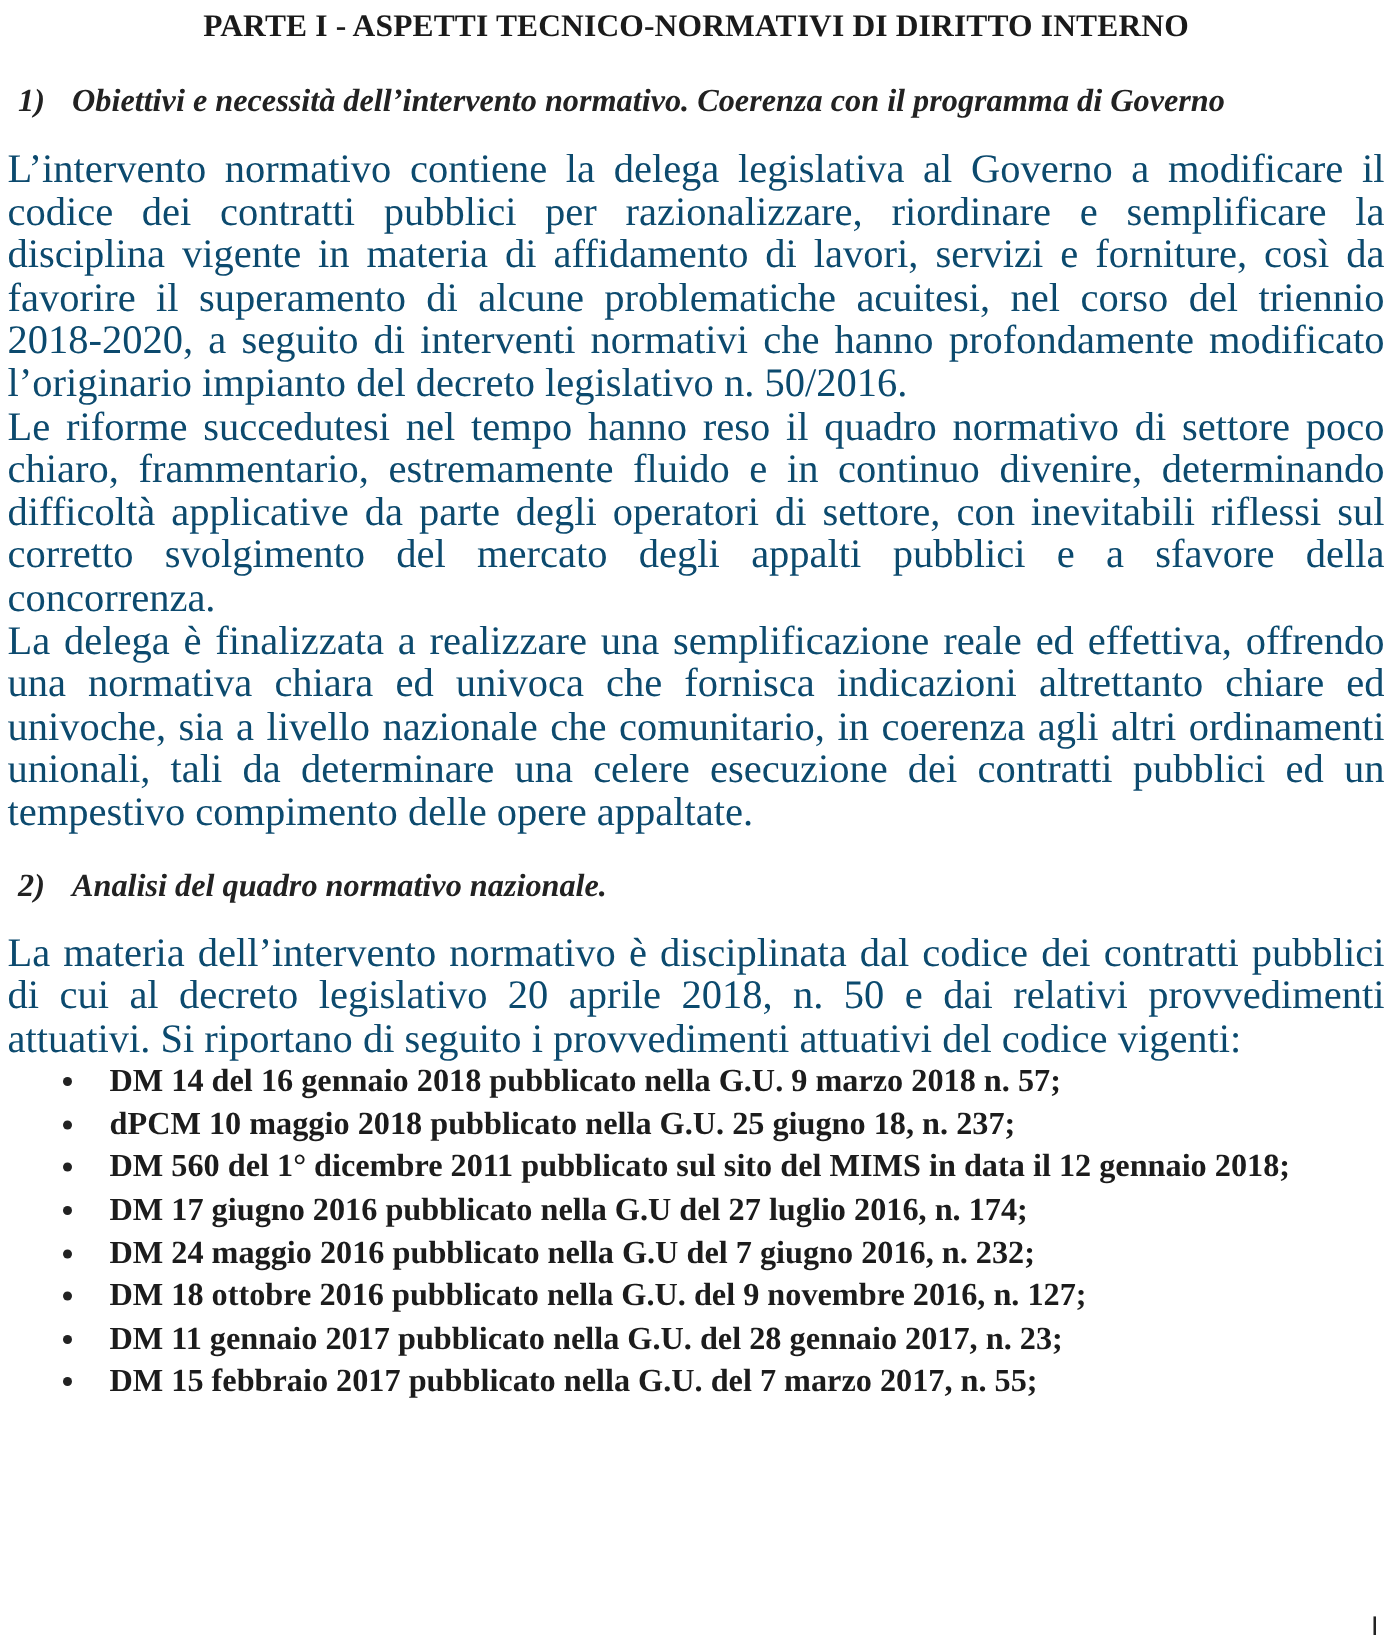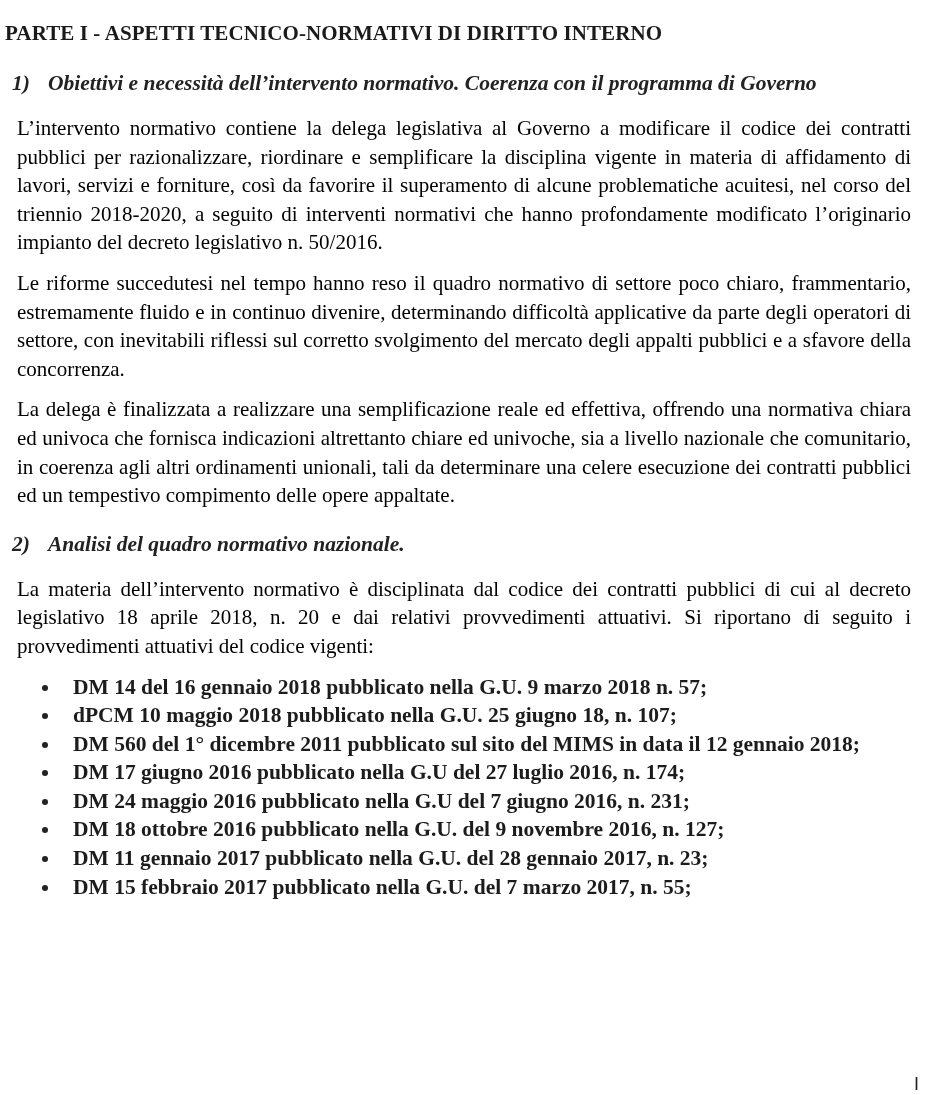--- a/index.html
+++ b/index.html
@@ -15,25 +15,26 @@
     font-family: "Liberation Serif", "DejaVu Serif", serif;
     color: #1a1a1a;
   }
   .page {
     position: absolute;
     left: 5px;
     top: 0;
     width: 918px;
   }
   .title {
+    text-align: center;
     font-weight: bold;
     font-size: 21px;
     letter-spacing: 0.1px;
     margin: 0;
-    padding-top: 20px;
+    padding-top: 4px;
     line-height: 26px;
     color: #1a1a1a;
   }
   .section-heading {
     font-style: italic;
     font-weight: bold;
     font-size: 21.5px;
     line-height: 28px;
     margin: 0;
     position: relative;
@@ -43,25 +44,25 @@
     color: #222;
   }
   .section-heading .num {
     position: absolute;
     left: 7px;
     top: 0;
   }
   .h1 { margin-top: 23px; }
   .h2 { margin-top: 20px; }
   .para {
-    font-size: 21px;
+    font-size: 27px;
     line-height: 28.6px;
-    margin: 12px;
+    margin: 0;
     text-align: justify;
-    color: #000000;
+    color: #0c4a6e;
   }
   .para.first { margin-top: 17px; }
   ul.refs {
     list-style: none;
     margin: 0;
     padding: 0;
     font-weight: bold;
   }
   ul.refs li {
     position: relative;
@@ -105,27 +106,27 @@
     <p class="para first">L’intervento normativo contiene la delega legislativa al Governo a modificare il codice dei contratti pubblici per razionalizzare, riordinare e semplificare la disciplina vigente in materia di affidamento di lavori, servizi e forniture, così da favorire il superamento di alcune problematiche acuitesi, nel corso del triennio 2018-2020, a seguito di interventi normativi che hanno profondamente modificato l’originario impianto del decreto legislativo n. 50/2016.</p>
     <p class="para">Le riforme succedutesi nel tempo hanno reso il quadro normativo di settore poco chiaro, frammentario, estremamente fluido e in continuo divenire, determinando difficoltà applicative da parte degli operatori di settore, con inevitabili riflessi sul corretto svolgimento del mercato degli appalti pubblici e a sfavore della concorrenza.</p>
     <p class="para">La delega è finalizzata a realizzare una semplificazione reale ed effettiva, offrendo una normativa chiara ed univoca che fornisca indicazioni altrettanto chiare ed univoche, sia a livello nazionale che comunitario, in coerenza agli altri ordinamenti unionali, tali da determinare una celere esecuzione dei contratti pubblici ed un tempestivo compimento delle opere appaltate.</p>
   </section>
 
   <section>
     <h2 class="section-heading h2">
       <span class="num">2)</span>
       <span>Analisi del quadro normativo nazionale.</span>
     </h2>
-    <p class="para first">La materia dell’intervento normativo è disciplinata dal codice dei contratti pubblici di cui al decreto legislativo 18 aprile 2018, n. 20 e dai relativi provvedimenti attuativi. Si riportano di seguito i provvedimenti attuativi del codice vigenti:</p>
+    <p class="para first">La materia dell’intervento normativo è disciplinata dal codice dei contratti pubblici di cui al decreto legislativo 20 aprile 2018, n. 50 e dai relativi provvedimenti attuativi. Si riportano di seguito i provvedimenti attuativi del codice vigenti:</p>
     <ul class="refs">
       <li><span class="bullet"></span><span>DM 14 del 16 gennaio 2018 pubblicato nella G.U. 9 marzo 2018 n. 57;</span></li>
-      <li><span class="bullet"></span><span>dPCM 10 maggio 2018 pubblicato nella G.U.  25 giugno 18, n. 107;</span></li>
+      <li><span class="bullet"></span><span>dPCM 10 maggio 2018 pubblicato nella G.U.  25 giugno 18, n. 237;</span></li>
       <li><span class="bullet"></span><span>DM 560 del 1° dicembre 2011 pubblicato sul sito del MIMS in data il 12 gennaio 2018;</span></li>
       <li><span class="bullet"></span><span>DM 17 giugno 2016 pubblicato nella G.U del 27 luglio 2016, n. 174;</span></li>
-      <li><span class="bullet"></span><span>DM 24 maggio 2016 pubblicato nella G.U del 7 giugno 2016, n. 231;</span></li>
+      <li><span class="bullet"></span><span>DM 24 maggio 2016 pubblicato nella G.U del 7 giugno 2016, n. 232;</span></li>
       <li><span class="bullet"></span><span>DM 18 ottobre 2016 pubblicato nella G.U. del 9 novembre 2016, n. 127;</span></li>
       <li><span class="bullet"></span><span>DM 11 gennaio 2017 pubblicato nella G.U. del 28 gennaio 2017, n. 23;</span></li>
       <li><span class="bullet"></span><span>DM 15 febbraio 2017 pubblicato nella G.U. del 7 marzo 2017, n. 55;</span></li>
     </ul>
   </section>
 </div>
 
 <div class="page-number">I</div>
 
 </body></html>

